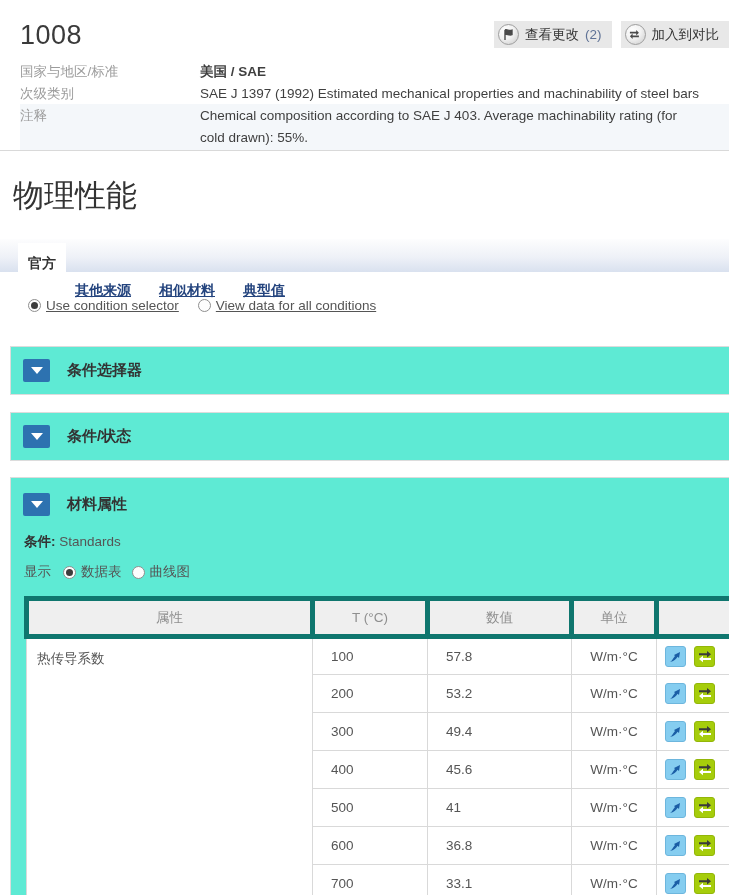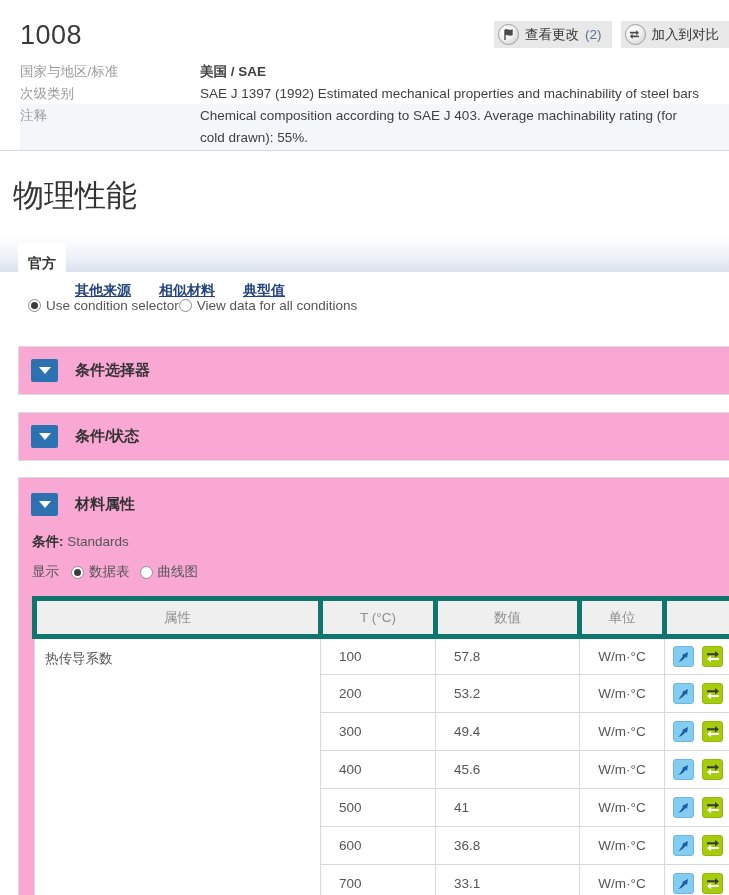--- a/index.html
+++ b/index.html
@@ -34,28 +34,28 @@
   .tabbar { position: relative; margin-top: 22px; height: 33px;
             background: linear-gradient(#fdfdfe 0%, #eef1f7 55%, #d9e1ef 100%); }
   .tab-active { position: absolute; left: 18px; top: 4px; height: 41px; background: #fff;
                 padding: 0 10px; display: flex; align-items: center; font-size: 14px; font-weight: bold;
                 color: #333; z-index: 2; }
   .tabs-rest { position: absolute; left: 75px; top: 0; height: 33px; display: flex; align-items: center; gap: 28px; margin-top: 35px; }
   .tab-link { font-size: 14px; font-weight: bold; color: #24447e; text-decoration: underline; cursor: pointer; }
 
   
   .radio-row { display: flex; align-items: center; font-size: 13.5px; color: #555; }
-  .cond-radios { margin: 26px 0 0 28px; gap: 0; }
+  .cond-radios { margin: 26px 0 0 28px; gap: 19px; text-decoration: underline; }
   .radio-opt { display: flex; align-items: center; gap: 5px; cursor: pointer; }
   .radio { width: 13px; height: 13px; border-radius: 50%; border: 1px solid #8f8f8f; background: #fdfdfd;
            display: inline-flex; align-items: center; justify-content: center; flex: 0 0 13px; }
   .radio.on::after { content: ""; width: 7px; height: 7px; border-radius: 50%; background: #3c3c3c; }
 
   
-  .panel { margin-left: 18px; border: 1px solid #dcdcdc; border-right: none; background: #f9a8d4; }
+  .panel { margin-left: 10px; border: 1px solid #dcdcdc; border-right: none; background: #5eead4; }
   .panel.collapsed { height: 49px; display: flex; align-items: center; }
   .panel-head { display: flex; align-items: center; }
   .toggle-btn { width: 27px; height: 23px; background: #2d72b0; border: none; border-radius: 2px;
                 margin-left: 12px; display: flex; align-items: center; justify-content: center; cursor: pointer; }
   .toggle-btn .tri { width: 0; height: 0; border-left: 6px solid transparent; border-right: 6px solid transparent;
                 border-top: 7px solid #fff; }
   .panel-title { margin-left: 17px; font-size: 15px; font-weight: bold; color: #333; }
   .p1 { margin-top: 33px; }
   .p2 { margin-top: 17px; }
   .p3 { margin-top: 16px; height: 430px; padding-top: 15px; }

